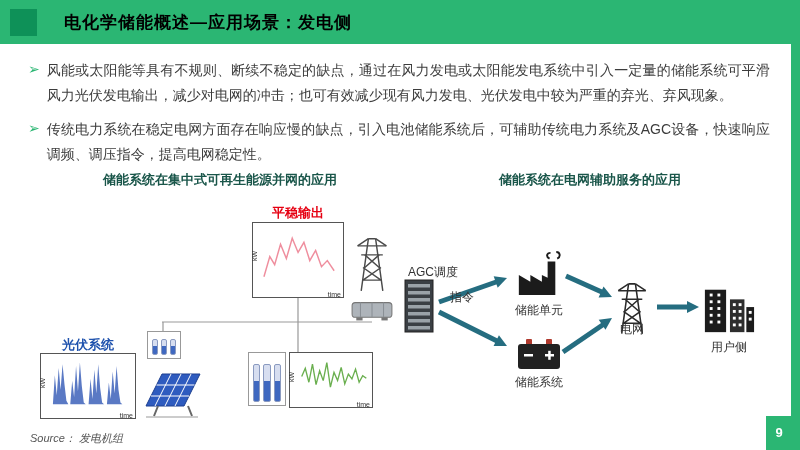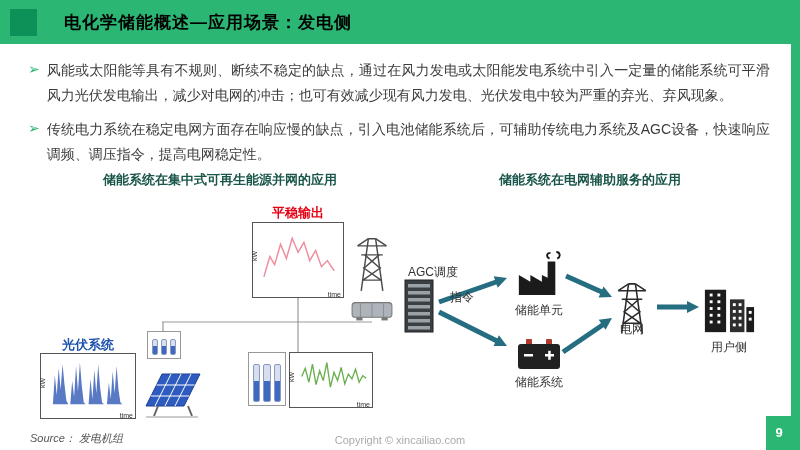--- a/index.html
+++ b/index.html
@@ -218,16 +218,15 @@
         <rect x="38" y="34" width="3" height="3"></rect>
       <rect x="32" y="41" width="3" height="3"></rect>
         <rect x="38" y="41" width="3" height="3"></rect>
       <rect x="48.5" y="28" width="3" height="3"></rect>
         <rect x="48.5" y="35" width="3" height="3"></rect>
     </g>
   </svg>
   <div class="lbl" style="left:700px;top:339px;width:58px;">用户侧</div>
 
   <div class="source">Source：  发电机组</div>
-  <div class="copyright">Copyright © xincailiao.com</div>
   <div class="page-box">9</div>
 
 </div>
 
 </body></html>

